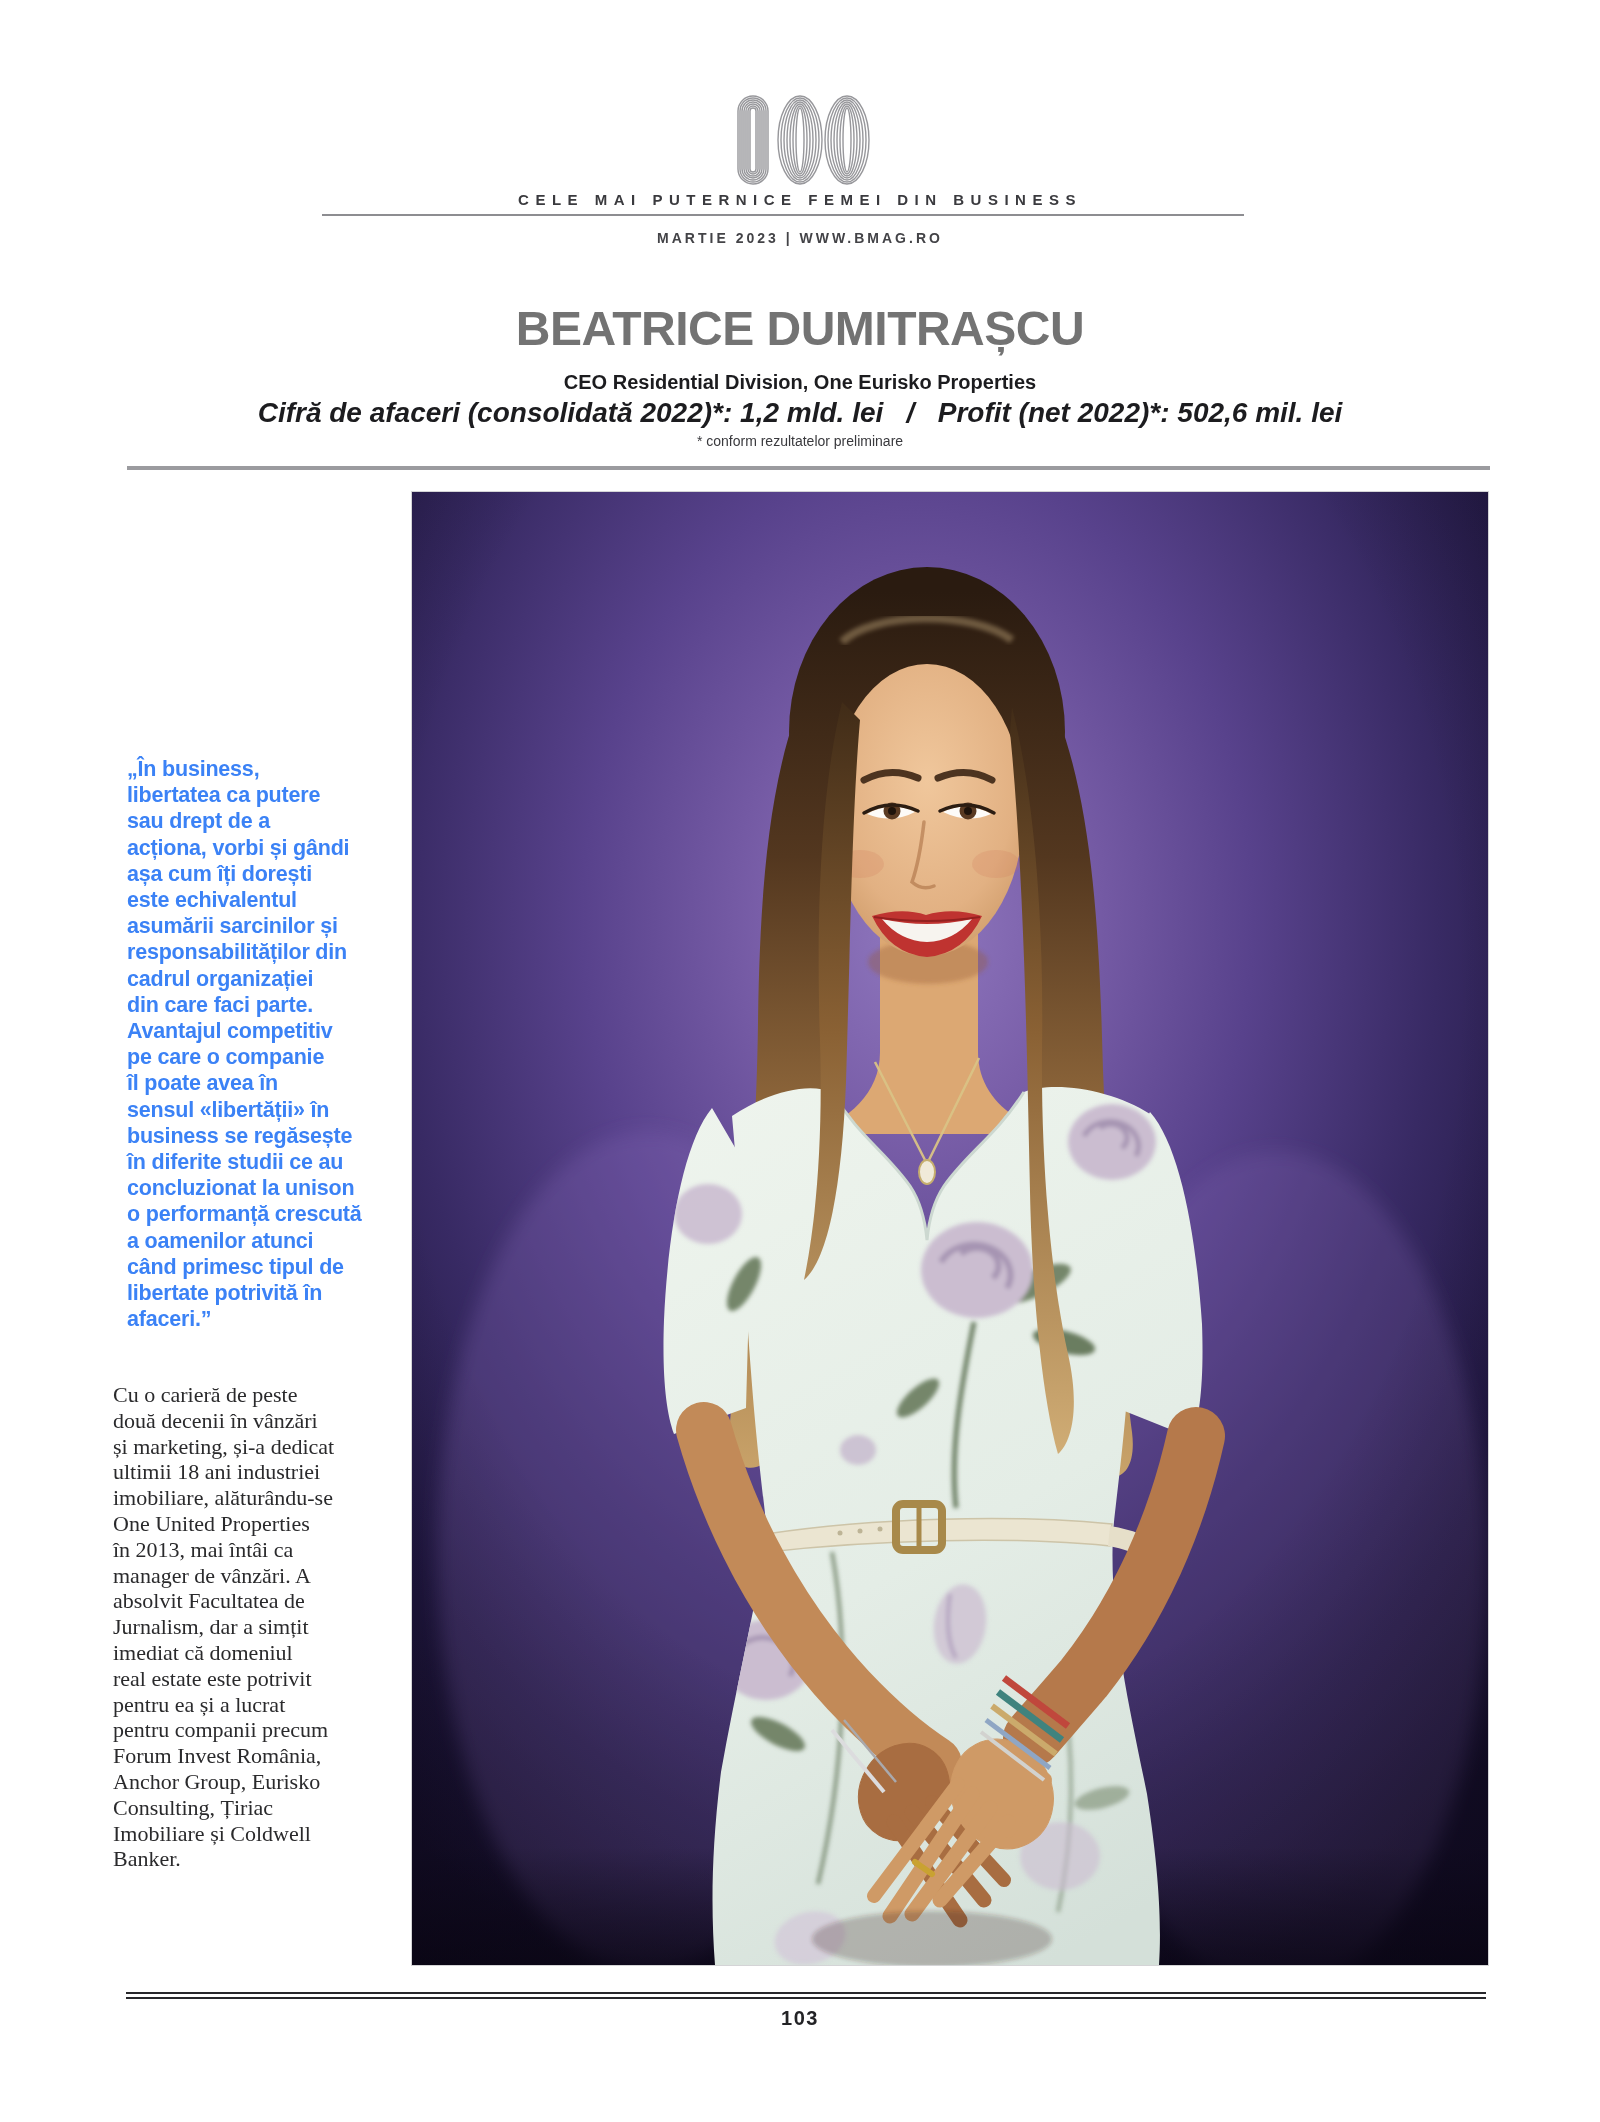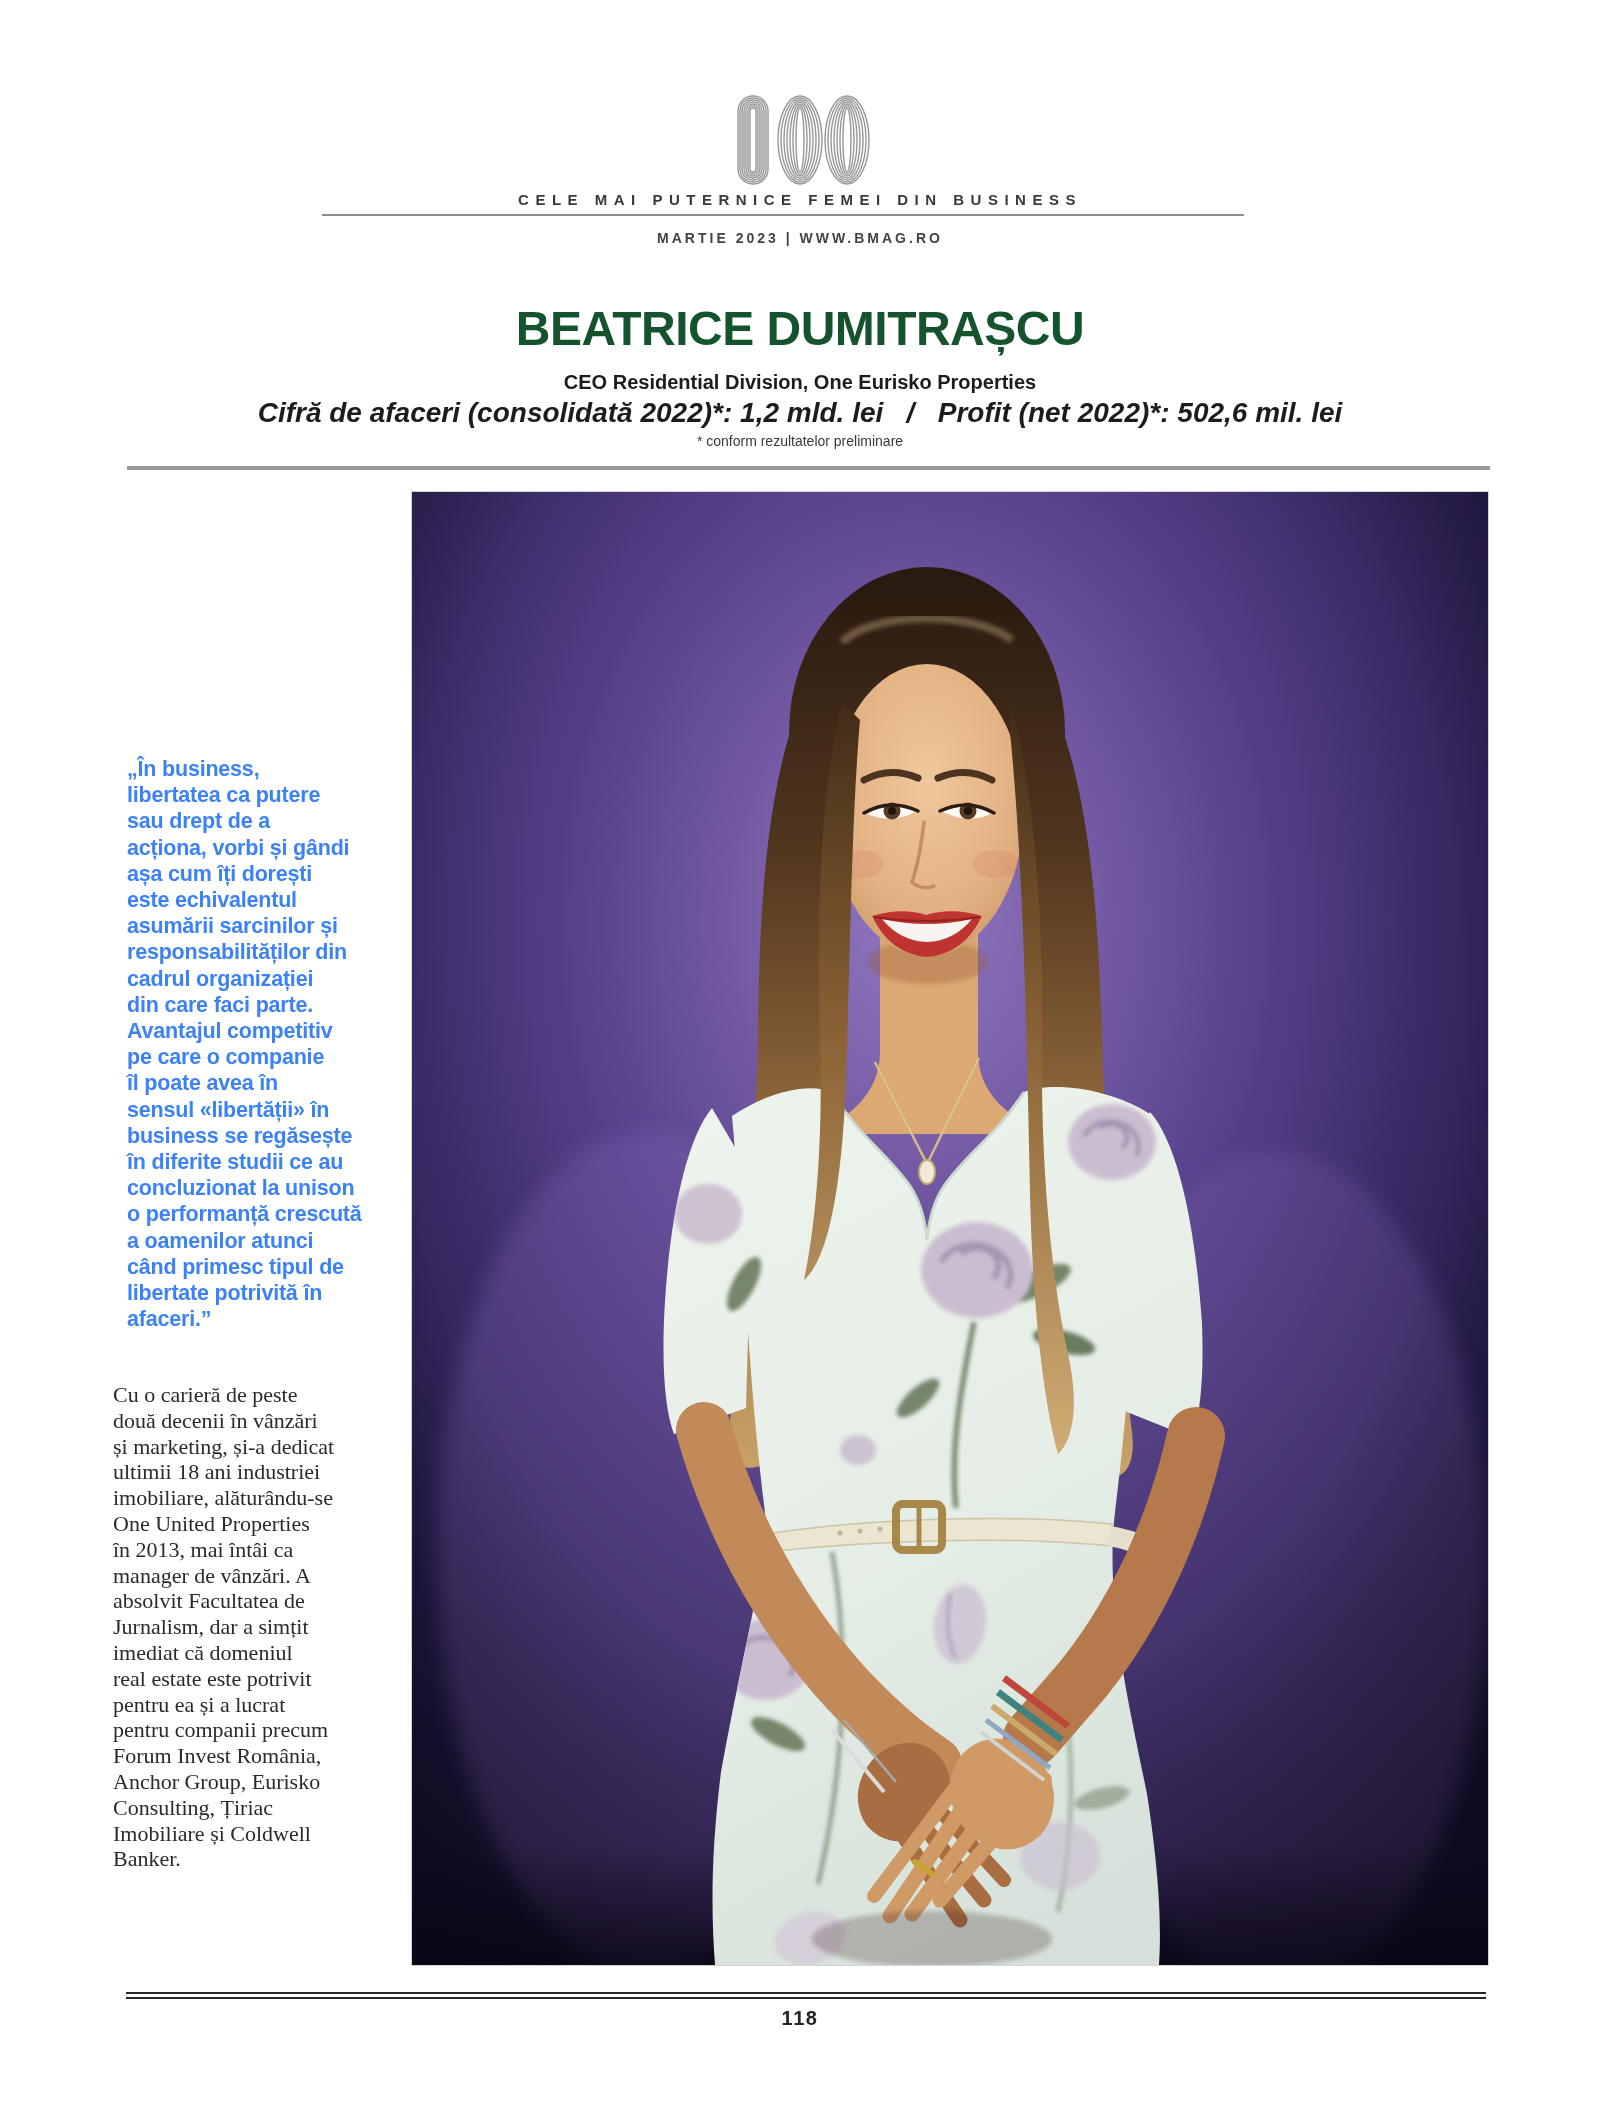--- a/index.html
+++ b/index.html
@@ -7,21 +7,21 @@
   .page {
     position:relative; width:1600px; height:2122px; background:#ffffff;
     font-family:"Liberation Sans", sans-serif; color:#1b1b1d; overflow:hidden;
   }
   .centered { position:absolute; left:0; right:0; text-align:center; }
   .logo-wrap { top:92px; height:96px; display:flex; justify-content:center; }
   .series-title { top:191px; font-size:15px; font-weight:600; letter-spacing:6.5px; color:#3a3a3e; }
   .rule { position:absolute; }
   .rule-1 { top:214px; left:322px; width:922px; height:2px; background:#8d8d91; }
   .issue-line { top:230px; font-size:14px; font-weight:600; letter-spacing:3px; color:#434347; }
-  .name { top:301px; font-size:48px; font-weight:800; letter-spacing:-0.5px; color:#14532d; font-family:"Liberation Sans", sans-serif; }
+  .name { top:301px; font-size:48px; font-weight:800; letter-spacing:-0.5px; color:#737373; font-family:"Liberation Sans", sans-serif; }
   .role { top:371px; font-size:20px; font-weight:700; color:#1c1c1f; }
   .financials { top:397px; font-size:28px; font-weight:700; color:#1c1c1f; white-space:pre-wrap;font-style:italic; }
   .footnote { top:433px; font-size:14px; font-weight:400; color:#39393d; }
   .rule-2 { top:466px; left:127px; width:1363px; height:4px; background:#9b9b9f; }
   .quote {
     position:absolute; left:127px; top:756px; width:262px;
     font-size:21.5px; line-height:26.2px; font-weight:700; letter-spacing:-0.2px;
     color:#3b82f6; white-space:pre-line;
   }
   .bio {
@@ -281,15 +281,15 @@
       <path d="M586,1200 L650,1248" stroke="#3f837e" stroke-width="7"></path>
       <path d="M580,1214 L644,1262" stroke="#cbaa6b" stroke-width="6"></path>
       <path d="M574,1228 L638,1276" stroke="#8fa6c4" stroke-width="5"></path>
       <path d="M569,1240 L632,1288" stroke="#d2d2cf" stroke-width="4"></path>
 
       <ellipse cx="520" cy="1447" rx="120" ry="28" fill="rgba(60,35,25,0.25)" filter="url(#soft)"></ellipse>
     </svg>
   </figure>
 
   <div class="rule rule-3"></div>
-  <div class="centered page-number">118</div>
+  <div class="centered page-number">103</div>
 
 </div>
 
 </body></html>

